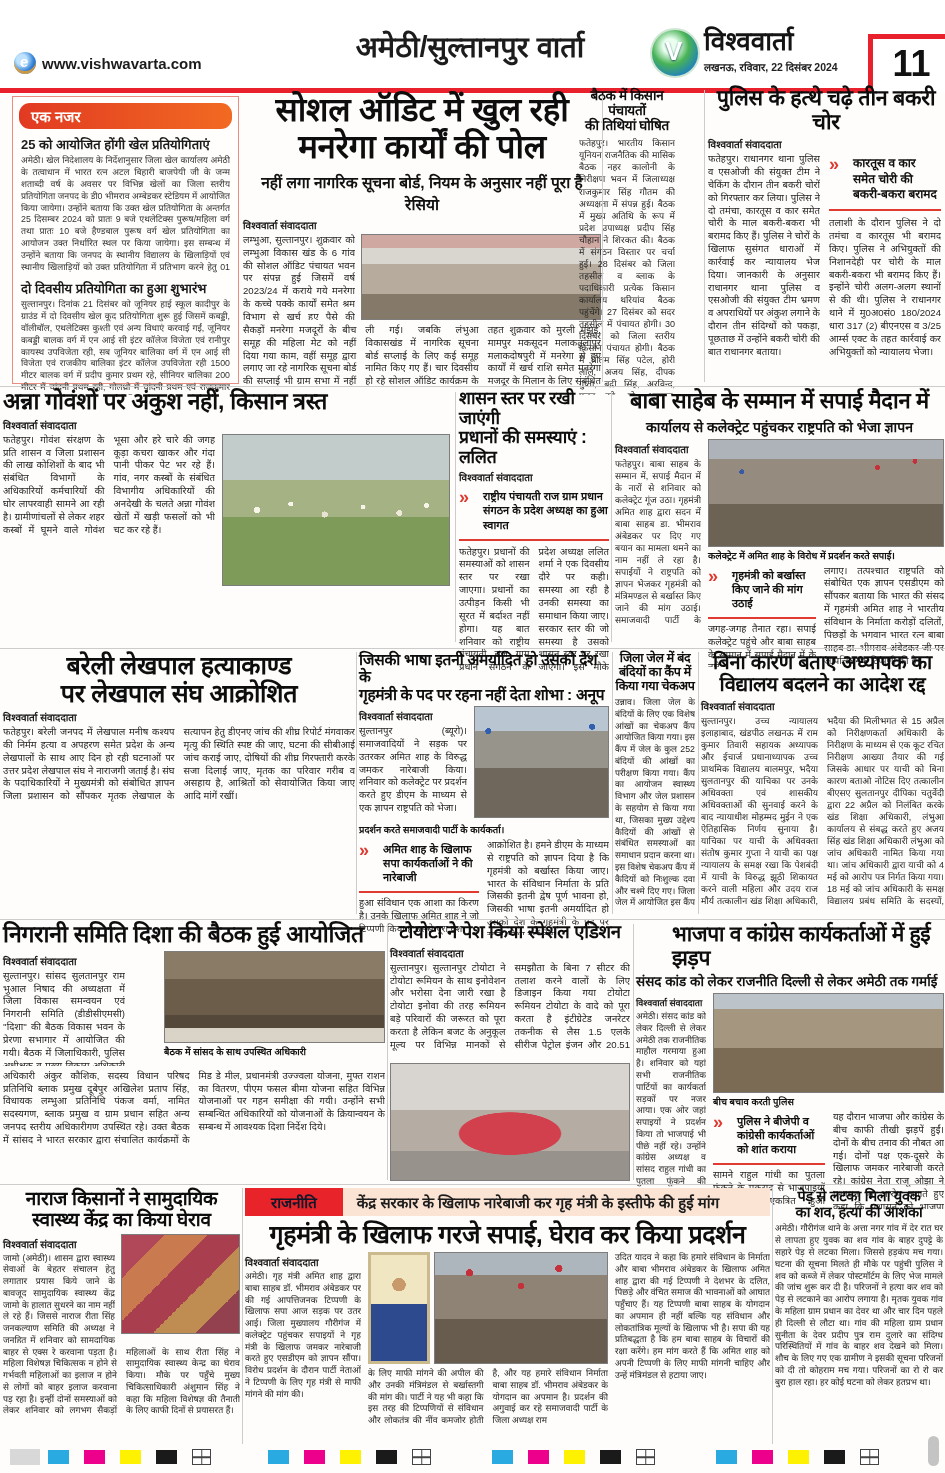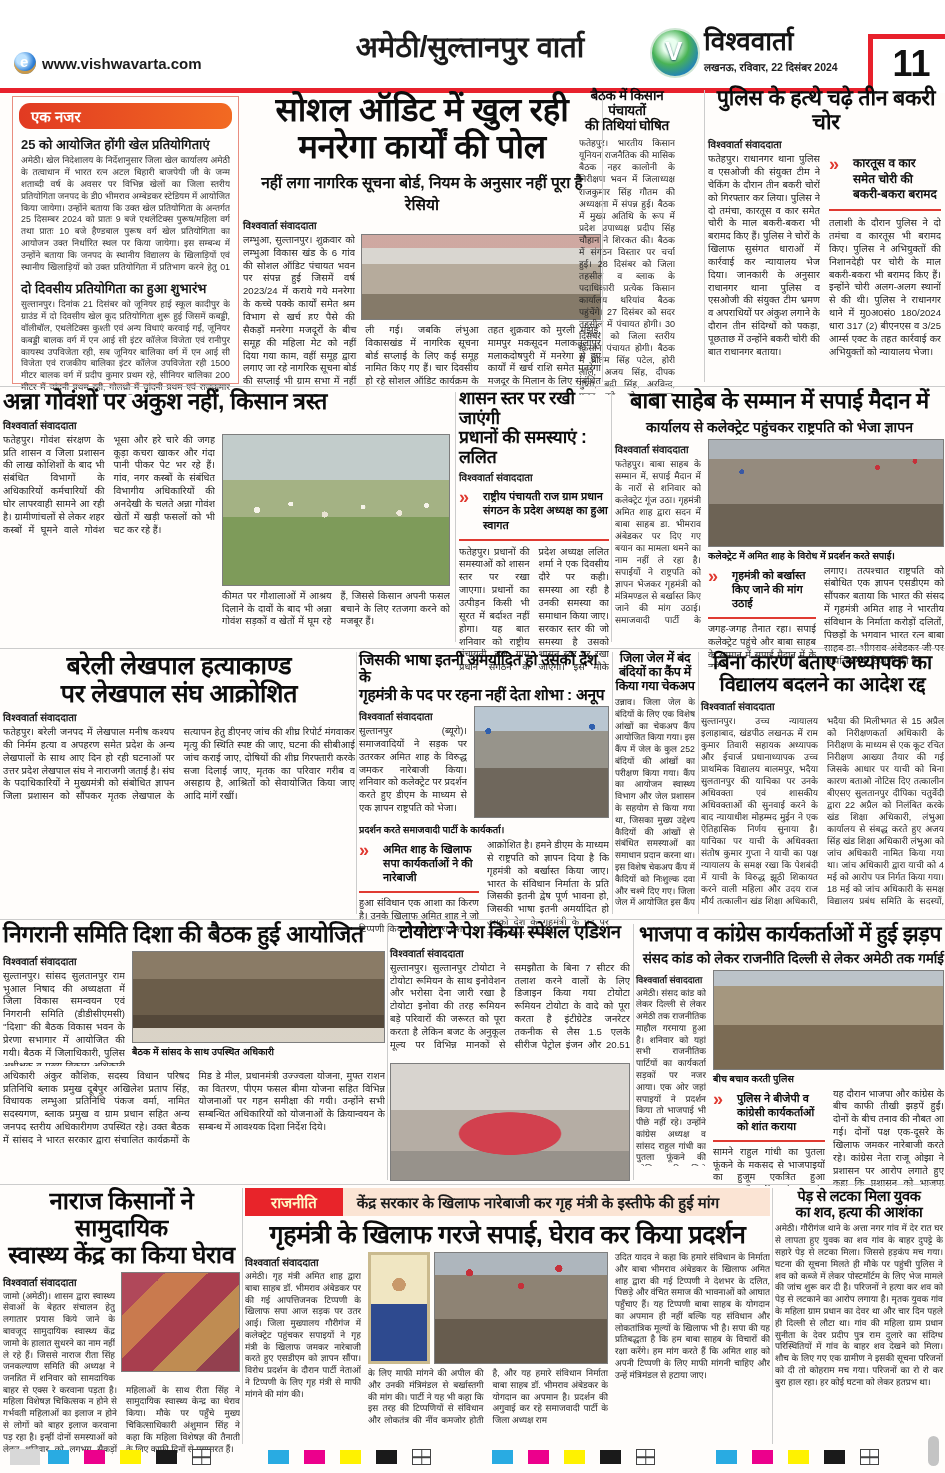--- a/index.html
+++ b/index.html
@@ -39,21 +39,21 @@
         border-top:5px solid #e8212c;font-size:36px;font-weight:bold;text-align:center;line-height:50px;
         color:#111;background:#fff;}
   
   .ek{border:1.5px solid #e98d80;background:#fffefd;}
   .ek-head{margin:6px;border-radius:11px;padding:3px 12px;color:#fff;font-weight:bold;font-size:15px;
         background:linear-gradient(90deg,#e13a22,#f26a22);}
   .ek-title{font-size:13px;font-weight:bold;margin:6px 8px 2px 8px;}
   .ek-body{font-size:8.8px;line-height:1.35;text-align:justify;margin:0 8px;color:#333;}
   
   .strip{background:#fbe4d4;display:flex;align-items:center;gap:14px;}
-  .strip .tag{background:#e8242a;color:#fef9c3;font-weight:bold;font-size:15px;padding:4px 26px;}
+  .strip .tag{background:#e8242a;color:#0f172a;font-weight:bold;font-size:15px;padding:4px 26px;}
   .strip .shl{font-weight:bold;font-size:15px;}
   
   .marks{position:absolute;display:flex;align-items:center;gap:15px;}
   .mk{width:21px;height:14px;display:inline-block;}
   .reg{width:17px;height:14px;display:inline-block;border:1.5px solid #444;position:relative;background:#fff;}
   .reg::before{content:"";position:absolute;left:50%;top:0;bottom:0;width:1.5px;background:#444;transform:translateX(-50%);}
   .reg::after{content:"";position:absolute;top:50%;left:0;right:0;height:1.5px;background:#444;transform:translateY(-50%);}
 </style>
 </head>
 <body>
@@ -121,21 +121,20 @@
     </div>
   </div>
 
   <div class="abs" style="left:3px;top:389px;width:450px;height:256px;">
     <div class="hl" style="font-size:23px;">अन्ना गोवंशों पर अंकुश नहीं, किसान त्रस्त</div>
     <div class="byline">विश्ववार्ता संवाददाता</div>
     <div style="display:flex;gap:7px;">
       <div class="body" style="width:212px;height:212px;column-count:2;column-gap:9px;">फतेहपुर। गोवंश संरक्षण के प्रति शासन व जिला प्रशासन की लाख कोशिशों के बाद भी संबंधित विभागों के अधिकारियों कर्मचारियों की घोर लापरवाही सामने आ रही है। ग्रामीणांचलों से लेकर शहर कस्बों में घूमने वाले गोवंश भूसा और हरे चारे की जगह कूड़ा कचरा खाकर और गंदा पानी पीकर पेट भर रहे हैं। गांव, नगर कस्बों के संबंधित विभागीय अधिकारियों की अनदेखी के चलते अन्ना गोवंश खेतों में खड़ी फसलों को भी चट कर रहे हैं।</div>
       <div style="width:228px;">
         <div class="photo" style="height:152px;background:radial-gradient(circle 5px at 15% 50%,#f7f4ea 0 60%,transparent 61%),radial-gradient(circle 4px at 30% 46%,#f7f4ea 0 60%,transparent 61%),radial-gradient(circle 5px at 45% 53%,#e8e2d2 0 60%,transparent 61%),radial-gradient(circle 4px at 62% 48%,#f7f4ea 0 60%,transparent 61%),radial-gradient(circle 5px at 78% 52%,#efe9da 0 60%,transparent 61%),radial-gradient(circle 4px at 90% 47%,#f7f4ea 0 60%,transparent 61%),linear-gradient(180deg,#c2cccb 0 30%,#a4b284 30% 55%,#7e9b5a 55% 100%);"></div>
-        <div class="body cols2" style="height:54px;margin-top:4px;">कीमत पर गौशालाओं में आश्रय दिलाने के दावों के बाद भी अन्ना गोवंश सड़कों व खेतों में घूम रहे हैं, जिससे किसान अपनी फसल बचाने के लिए रतजगा करने को मजबूर हैं।</div>
       </div>
     </div>
   </div>
 
   <div class="abs" style="left:459px;top:389px;width:150px;height:256px;">
     <div class="hl" style="font-size:17.5px;">शासन स्तर पर रखी जाएंगी
 प्रधानों की समस्याएं : ललित</div>
     <div class="byline">विश्ववार्ता संवाददाता</div>
     <div class="pq" style="font-size:11px;">
       <span class="mark">»</span>
@@ -222,21 +221,21 @@
     </div>
   </div>
 
   <div class="abs" style="left:3px;top:922px;width:382px;height:260px;">
     <div class="hl" style="font-size:23px;">निगरानी समिति दिशा की बैठक हुई आयोजित</div>
     <div style="display:flex;gap:7px;margin-top:3px;">
       <div style="width:122px;">
         <div class="byline">विश्ववार्ता संवाददाता</div>
         <div class="body" style="height:96px;">सुल्तानपुर। सांसद सुलतानपुर राम भुआल निषाद की अध्यक्षता में जिला विकास समन्वयन एवं निगरानी समिति (डीडीसीएमसी) ''दिशा'' की बैठक विकास भवन के प्रेरणा सभागार में आयोजित की गयी। बैठक में जिलाधिकारी, पुलिस अधीक्षक व मुख्य विकास अधिकारी द्वारा क्रमशः सांसद का पुष्प गुच्छ भेंटकर स्वागत किया गया।</div>
       </div>
-      <div style="flex:1;">
+      <div style="flex:1;margin-left:32px;">
         <div class="photo" style="height:92px;background:linear-gradient(0deg,rgba(232,226,214,.9) 0 16%,transparent 16%),linear-gradient(180deg,#8a7b66 0 30%,#6b5d4a 30% 70%,#54483a 70% 100%);"></div>
         <div class="caption">बैठक में सांसद के साथ उपस्थित अधिकारी</div>
       </div>
     </div>
     <div class="body cols2" style="height:96px;margin-top:4px;">
       <span>अधिकारी अंकुर कौशिक, सदस्य विधान परिषद प्रतिनिधि ब्लाक प्रमुख दूबेपुर अखिलेश प्रताप सिंह, विधायक लम्भुआ प्रतिनिधि पंकज वर्मा, नामित सदस्यगण, ब्लाक प्रमुख व ग्राम प्रधान सहित अन्य जनपद स्तरीय अधिकारीगण उपस्थित रहे।</span>
       <span>उक्त बैठक में सांसद ने भारत सरकार द्वारा संचालित कार्यक्रमों के मिड डे मील, प्रधानमंत्री उज्ज्वला योजना, मुफ्त राशन का वितरण, पीएम फसल बीमा योजना सहित विभिन्न योजनाओं पर गहन समीक्षा की गयी। उन्होंने सभी सम्बन्धित अधिकारियों को योजनाओं के क्रियान्वयन के सम्बन्ध में आवश्यक दिशा निर्देश दिये।</span>
     </div>
   </div>
 
@@ -244,22 +243,22 @@
     <div class="hl" style="font-size:18.5px;text-align:center;">टोयोटा ने पेश किया स्पेशल एडिशन</div>
     <div class="byline">विश्ववार्ता संवाददाता</div>
     <div class="body cols2" style="height:96px;">
       <span>सुल्तानपुर। सुल्तानपुर टोयोटा ने टोयोटा रूमियन के साथ इनोवेशन और भरोसा देना जारी रखा है टोयोटा इनोवा की तरह रूमियन बड़े परिवारों की जरूरत को पूरा करता है लेकिन बजट के अनुकूल मूल्य पर विभिन्न मानकों से समझौता के बिना 7 सीटर की तलाश करने वालों के लिए डिजाइन किया गया टोयोटा रूमियन टोयोटा के वादे को पूरा करता है इंटीग्रेटेड जनरेटर तकनीक से लैस 1.5 एलके सीरीज पेट्रोल इंजन</span>
       <span>और 20.51 किमी प्रति लीटर की शानदार ईंधन क्षमता प्रदान करता है सीएनजी वेरिएंट 26.11 किमी प्रति किलोग्राम की शानदार माइलेज के साथ ईंधन की खपत को और बेहतर बनाता है इसमें रूमियन 5- स्पीड मैनुअल और 6- स्पीड ऑटोमेटिक ट्रांसमिशन दोनों उपलब्ध है 3 वर्ष 1 लाख किमी मानक गारंटी के साथ टोयोटा रूमियन बेहद अनुभव प्रदान करता है इस भव्य आयोजन की मैनेजर राजेश सिंह के साथ सभी अन्य कर्मचारी मौजूद रहे।</span>
     </div>
     <div class="photo" style="height:118px;margin-top:5px;background:radial-gradient(ellipse 72px 30px at 50% 60%,#d2404e 0 70%,transparent 72%),linear-gradient(180deg,#d8d4cf 0 40%,#b5ada4 40% 75%,#97928b 75% 100%);"></div>
   </div>
 
   <div class="abs" style="left:636px;top:922px;width:308px;height:260px;">
-    <div class="hl" style="font-size:21px;text-align:center;">भाजपा व कांग्रेस कार्यकर्ताओं में हुई झड़प</div>
-    <div class="sub" style="font-size:13.5px;text-align:right;margin-top:3px;">संसद कांड को लेकर राजनीति दिल्ली से लेकर अमेठी तक गर्माई</div>
+    <div class="hl" style="font-size:21px;margin-left:36px;">भाजपा व कांग्रेस कार्यकर्ताओं में हुई झड़प</div>
+    <div class="sub" style="font-size:13.5px;text-align:left;margin-top:3px;">संसद कांड को लेकर राजनीति दिल्ली से लेकर अमेठी तक गर्माई</div>
     <div style="display:flex;gap:7px;margin-top:3px;">
       <div style="width:70px;">
         <div class="byline" style="font-size:9px;">विश्ववार्ता संवाददाता</div>
         <div class="body" style="height:178px;font-size:8.8px;">अमेठी। संसद कांड को लेकर दिल्ली से लेकर अमेठी तक राजनीतिक माहौल गरमाया हुआ है। शनिवार को यहां सभी राजनीतिक पार्टियों का कार्यकर्ता सड़कों पर नजर आया। एक ओर जहां सपाइयों ने प्रदर्शन किया तो भाजपाई भी पीछे नहीं रहे। उन्होंने कांग्रेस अध्यक्ष व सांसद राहुल गांधी का पुतला फूंकने की कोशिश की जिसे लेकर कांग्रेस व भाजपा के कार्यकर्ता आपस में भिड़ गए पुलिस की भारी मशक्कत के बाद बीच बचाव कराने में सफलता मिल सकी। मुसाफिरखाना में राहुल गांधी का पुतला फूंकने को लेकर भाजपा और कांग्रेस के कार्यकर्ता भिड़ गए आपस में झड़पें हुईं और धक्का मुक्की जैसे तैसे प्रशासन के दखल पर थम सका।</div>
       </div>
       <div style="flex:1;">
         <div class="photo" style="height:100px;background:linear-gradient(180deg,#bcc3c9 0 15%,#a5977f 15% 55%,#7b6b54 55% 100%);"></div>
         <div class="caption">बीच बचाव करती पुलिस</div>
         <div style="display:flex;gap:8px;margin-top:3px;">
           <div style="width:112px;">
@@ -269,21 +268,21 @@
             </div>
             <div class="body" style="height:40px;margin-top:4px;">सामने राहुल गांधी का पुतला फूंकने के मकसद से भाजपाइयों का हुजूम एकत्रित हुआ भाजपाइयों की मंशा भांप कांग्रेसियों का भी जमावड़ा लग गया।</div>
           </div>
           <div class="body" style="flex:1;height:98px;">यह दौरान भाजपा और कांग्रेस के बीच काफी तीखी झड़पें हुईं। दोनों के बीच तनाव की नौबत आ गई। दोनों पक्ष एक-दूसरे के खिलाफ जमकर नारेबाजी करते रहे। कांग्रेस नेता राजू ओझा ने प्रशासन पर आरोप लगाते हुए कहा कि प्रशासन को भाजपा कार्यकर्ताओं की मंशा से पहले ही अवगत करा दिया गया था।</div>
         </div>
       </div>
     </div>
   </div>
 
   <div class="abs" style="left:3px;top:1188px;width:237px;height:258px;">
-    <div class="hl" style="font-size:24px;text-align:center;">नाराज किसानों ने सामुदायिक
+    <div class="hl" style="font-size:19px;text-align:center;">नाराज किसानों ने सामुदायिक
 स्वास्थ्य केंद्र का किया घेराव</div>
     <div style="display:flex;gap:6px;margin-top:3px;">
       <div style="width:112px;">
         <div class="byline">विश्ववार्ता संवाददाता</div>
         <div class="body" style="height:90px;font-size:8.8px;">जामो (अमेठी)। शासन द्वारा स्वास्थ्य सेवाओं के बेहतर संचालन हेतु लगातार प्रयास किये जाने के बावजूद सामुदायिक स्वास्थ्य केंद्र जामो के हालात सुधरने का नाम नहीं ले रहे हैं। जिससे नाराज रीता सिंह जनकल्याण समिति की अध्यक्ष ने जनहित में शनिवार को सामुदायिक स्वास्थ्य केंद्र का घेराव किया। घेराव करने के तुरंत बाद मुख्य चिकित्साधिकारी अंशुमान सिंह मौके पर पहुँच कर समस्याओं के समाधान हेतु आश्वासन देते हुए त्वरित कार्यवाही करने की बात कही। बताते चलें कि सामुदायिक स्वास्थ्य केंद्र पर एक्स-रे मशीन लगभग दो साल से टेक्नीशियन की कमी से बंद है जिससे मरीजों को ज्यादा पैसा खर्च करते हुए</div>
       </div>
       <div class="photo" style="flex:1;height:100px;background:linear-gradient(135deg,#b0485a 0 20%,#c97a4e 20% 40%,#a83e4e 40% 60%,#bf8c52 60% 80%,#93404f 80% 100%);"></div>
     </div>
     <div class="body cols2" style="height:98px;margin-top:4px;font-size:8.8px;">बाहर से एक्स रे करवाना पड़ता है। महिला विशेषज्ञ चिकित्सक न होने से गर्भवती महिलाओं का इलाज न होने से लोगों को बाहर इलाज करवाना पड़ रहा है। इन्हीं दोनों समस्याओं को लेकर शनिवार को लगभग सैकड़ों महिलाओं के साथ रीता सिंह ने सामुदायिक स्वास्थ्य केन्द्र का घेराव किया। मौके पर पहुँचे मुख्य चिकित्साधिकारी अंशुमान सिंह ने कहा कि महिला विशेषज्ञ की तैनाती के लिए काफी दिनों से प्रयासरत हैं।</div>
   </div>

